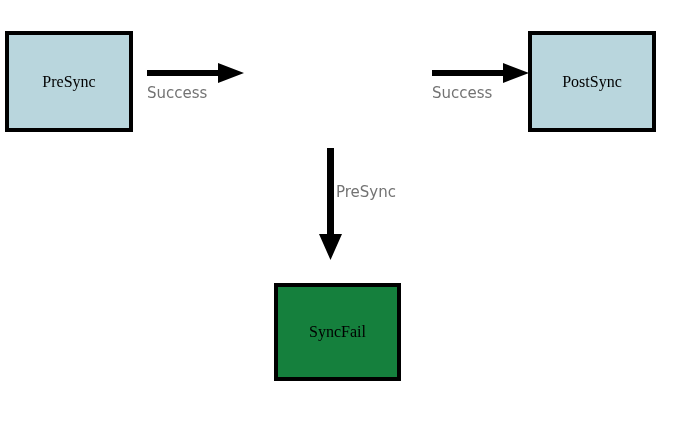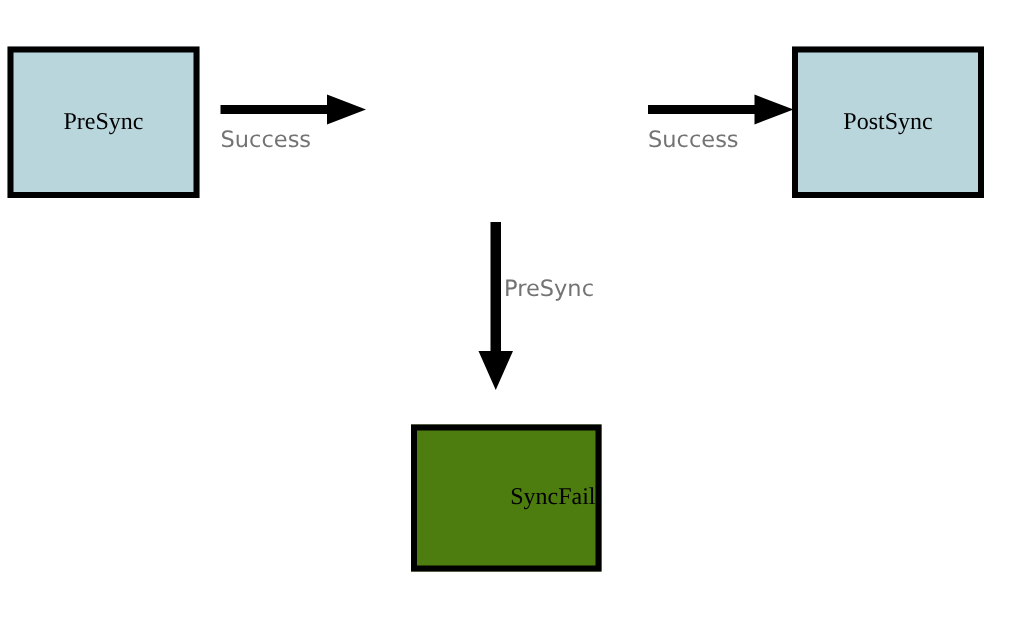--- a/index.html
+++ b/index.html
@@ -51,22 +51,21 @@
     top: 31px;
     width: 128px;
     height: 101px;
     background: #b9d6dd;
   }
   #node-syncfail {
     left: 274px;
     top: 283px;
     width: 127px;
     height: 98px;
-    background: #4d7c0f;
-    justify-content: flex-end;
+    background: #15803d;
   }
   .label-md { font-size: 16px; }
   .label-lg { font-size: 31px; }
   .edge-svg {
     position: absolute;
     overflow: visible;
   }
   #edge-presync-sync-svg { left: 146px; top: 62px; width: 100px; height: 22px; }
   #edge-sync-postsync-svg { left: 431px; top: 62px; width: 100px; height: 22px; }
   #edge-sync-syncfail-svg { left: 310px; top: 146px; width: 42px; height: 118px; }

